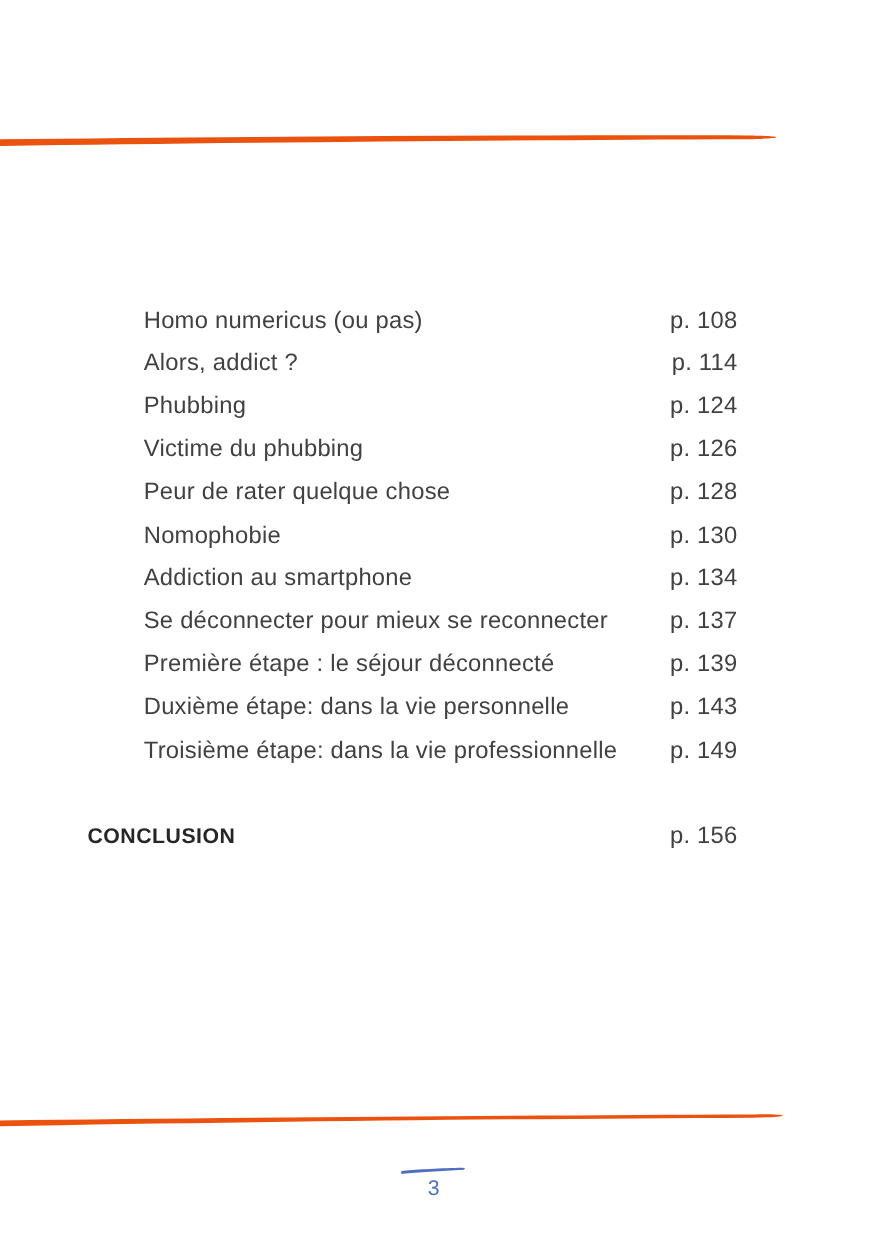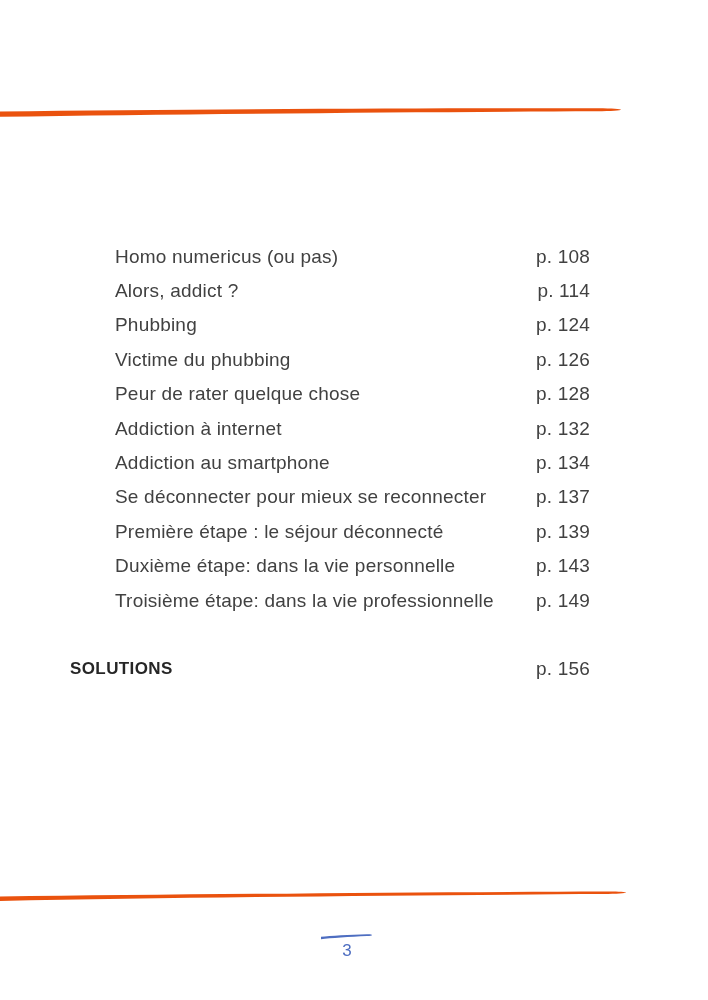--- a/index.html
+++ b/index.html
@@ -85,22 +85,22 @@
       </div>
       <div class="toc-row sub">
         <span class="toc-label">Victime du phubbing</span>
         <span class="toc-page">p. 126</span>
       </div>
       <div class="toc-row sub">
         <span class="toc-label">Peur de rater quelque chose</span>
         <span class="toc-page">p. 128</span>
       </div>
       <div class="toc-row sub">
-        <span class="toc-label">Addiction à internet</span>
-        <span class="toc-page">p. 132</span>
+        <span class="toc-label">Nomophobie</span>
+        <span class="toc-page">p. 130</span>
       </div>
       <div class="toc-row sub">
         <span class="toc-label">Addiction au smartphone</span>
         <span class="toc-page">p. 134</span>
       </div>
       <div class="toc-row sub">
         <span class="toc-label">Se déconnecter pour mieux se reconnecter</span>
         <span class="toc-page">p. 137</span>
       </div>
       <div class="toc-row sub">
@@ -109,21 +109,21 @@
       </div>
       <div class="toc-row sub">
         <span class="toc-label">Duxième étape: dans la vie personnelle</span>
         <span class="toc-page">p. 143</span>
       </div>
       <div class="toc-row sub">
         <span class="toc-label">Troisième étape: dans la vie professionnelle</span>
         <span class="toc-page">p. 149</span>
       </div>
       <div class="toc-row section new-group">
-        <span class="toc-label">SOLUTIONS</span>
+        <span class="toc-label">CONCLUSION</span>
         <span class="toc-page">p. 156</span>
       </div>
     </nav>
 
   <svg class="rule-bottom" viewBox="0 0 708 24" preserveAspectRatio="none" aria-hidden="true">
     <path class="rule-path" d="M0 12.4
       C 190 10.3, 430 8.0, 604 7.5
       C 618 7.4, 626 7.8, 626 8.6
       C 626 9.4, 617 9.9, 603 10.1
       C 430 10.9, 190 13.4, 0 16.9 Z"></path>

